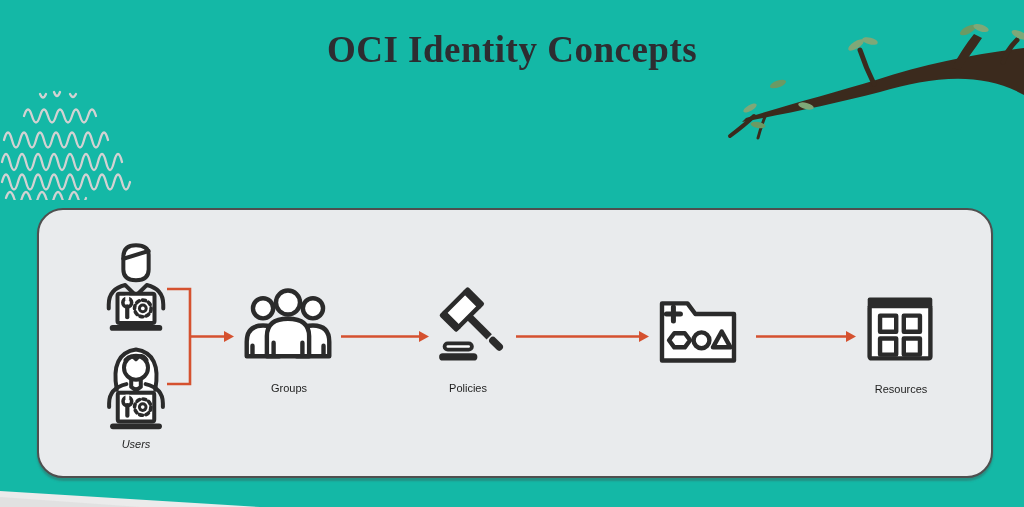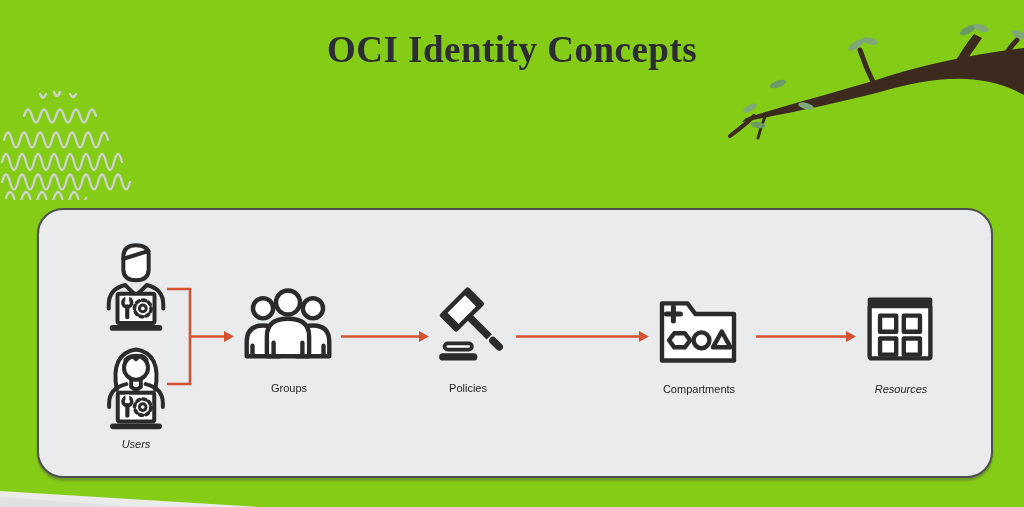--- a/index.html
+++ b/index.html
@@ -1,18 +1,18 @@
 <!DOCTYPE html>
 <html><head>
 <meta charset="utf-8">
 <style>
   html,body{margin:0;padding:0;background:#ffffff;}
   .page{
     position:relative;width:1024px;height:507px;overflow:hidden;
-    background:#84cc16;font-family:"Liberation Sans",sans-serif;
+    background:#14b8a6;font-family:"Liberation Sans",sans-serif;
   }
   .title{
     position:absolute;left:0;top:28px;width:100%;margin:0;
     text-align:center;font-family:"Liberation Serif","DejaVu Serif",serif;
     font-size:37px;font-weight:700;color:#2d2d31;letter-spacing:0.5px;
   }
   .squiggles{position:absolute;left:0;top:60px;}
   .branch{position:absolute;right:0;top:0;}
   .wedge{position:absolute;left:0;bottom:0;}
   .panel{
@@ -121,31 +121,30 @@
     </svg>
     <div class="node-label" style="left:379px;top:172px;width:100px;text-align:center;">Policies</div>
 
     <svg class="icon" style="left:615px;top:82px;" width="88" height="72" viewBox="0 0 100 82" fill="none" stroke="#2b2b2b" stroke-width="4.4" stroke-linecap="round" stroke-linejoin="round">
       <path d="M9,78 V13 H38 L47,25 H91 V78 Z" fill="#fff"></path>
       <path d="M22,17 V33 M14,25 H30" stroke-width="5"></path>
       <polygon points="17,55 23,47 35,47 41,55 35,63 23,63" fill="#fff"></polygon>
       <circle cx="54" cy="55" r="9" fill="#fff"></circle>
       <polygon points="77,45 87,63 67,63" fill="#fff"></polygon>
     </svg>
-    <div class="node-label" style="left:590px;top:173px;width:140px;">Compartments</div>
 
     <svg class="icon" style="left:823px;top:80px;" width="76" height="76" viewBox="0 0 80 80" fill="none" stroke="#2b2b2b" stroke-width="4.4" stroke-linejoin="round">
       <rect x="6" y="8" width="68" height="11" rx="2" fill="#2b2b2b" stroke="none"></rect>
       <rect x="8" y="17" width="64" height="55" rx="2" fill="#fff"></rect>
       <rect x="19" y="27" width="17" height="17" fill="#fff"></rect>
       <rect x="44" y="27" width="17" height="17" fill="#fff"></rect>
       <rect x="19" y="51" width="17" height="17" fill="#fff"></rect>
       <rect x="44" y="51" width="17" height="17" fill="#fff"></rect>
     </svg>
-    <div class="node-label" style="left:812px;top:173px;width:100px;font-style:italic;">Resources</div>
+    <div class="node-label" style="left:812px;top:173px;width:100px;">Resources</div>
   </div>
 
   <svg class="overlay" width="1024" height="507" viewBox="0 0 1024 507" fill="none" stroke="#d5512f" stroke-width="2.6">
     <path d="M167,289 H190 V384 H167"></path>
     <g>
       <path d="M190,336.5 H224"></path>
       <polygon points="224,331 224,342 234,336.5" fill="#d5512f" stroke="none"></polygon>
     </g>
     <g>
       <path d="M341,336.5 H419"></path>

